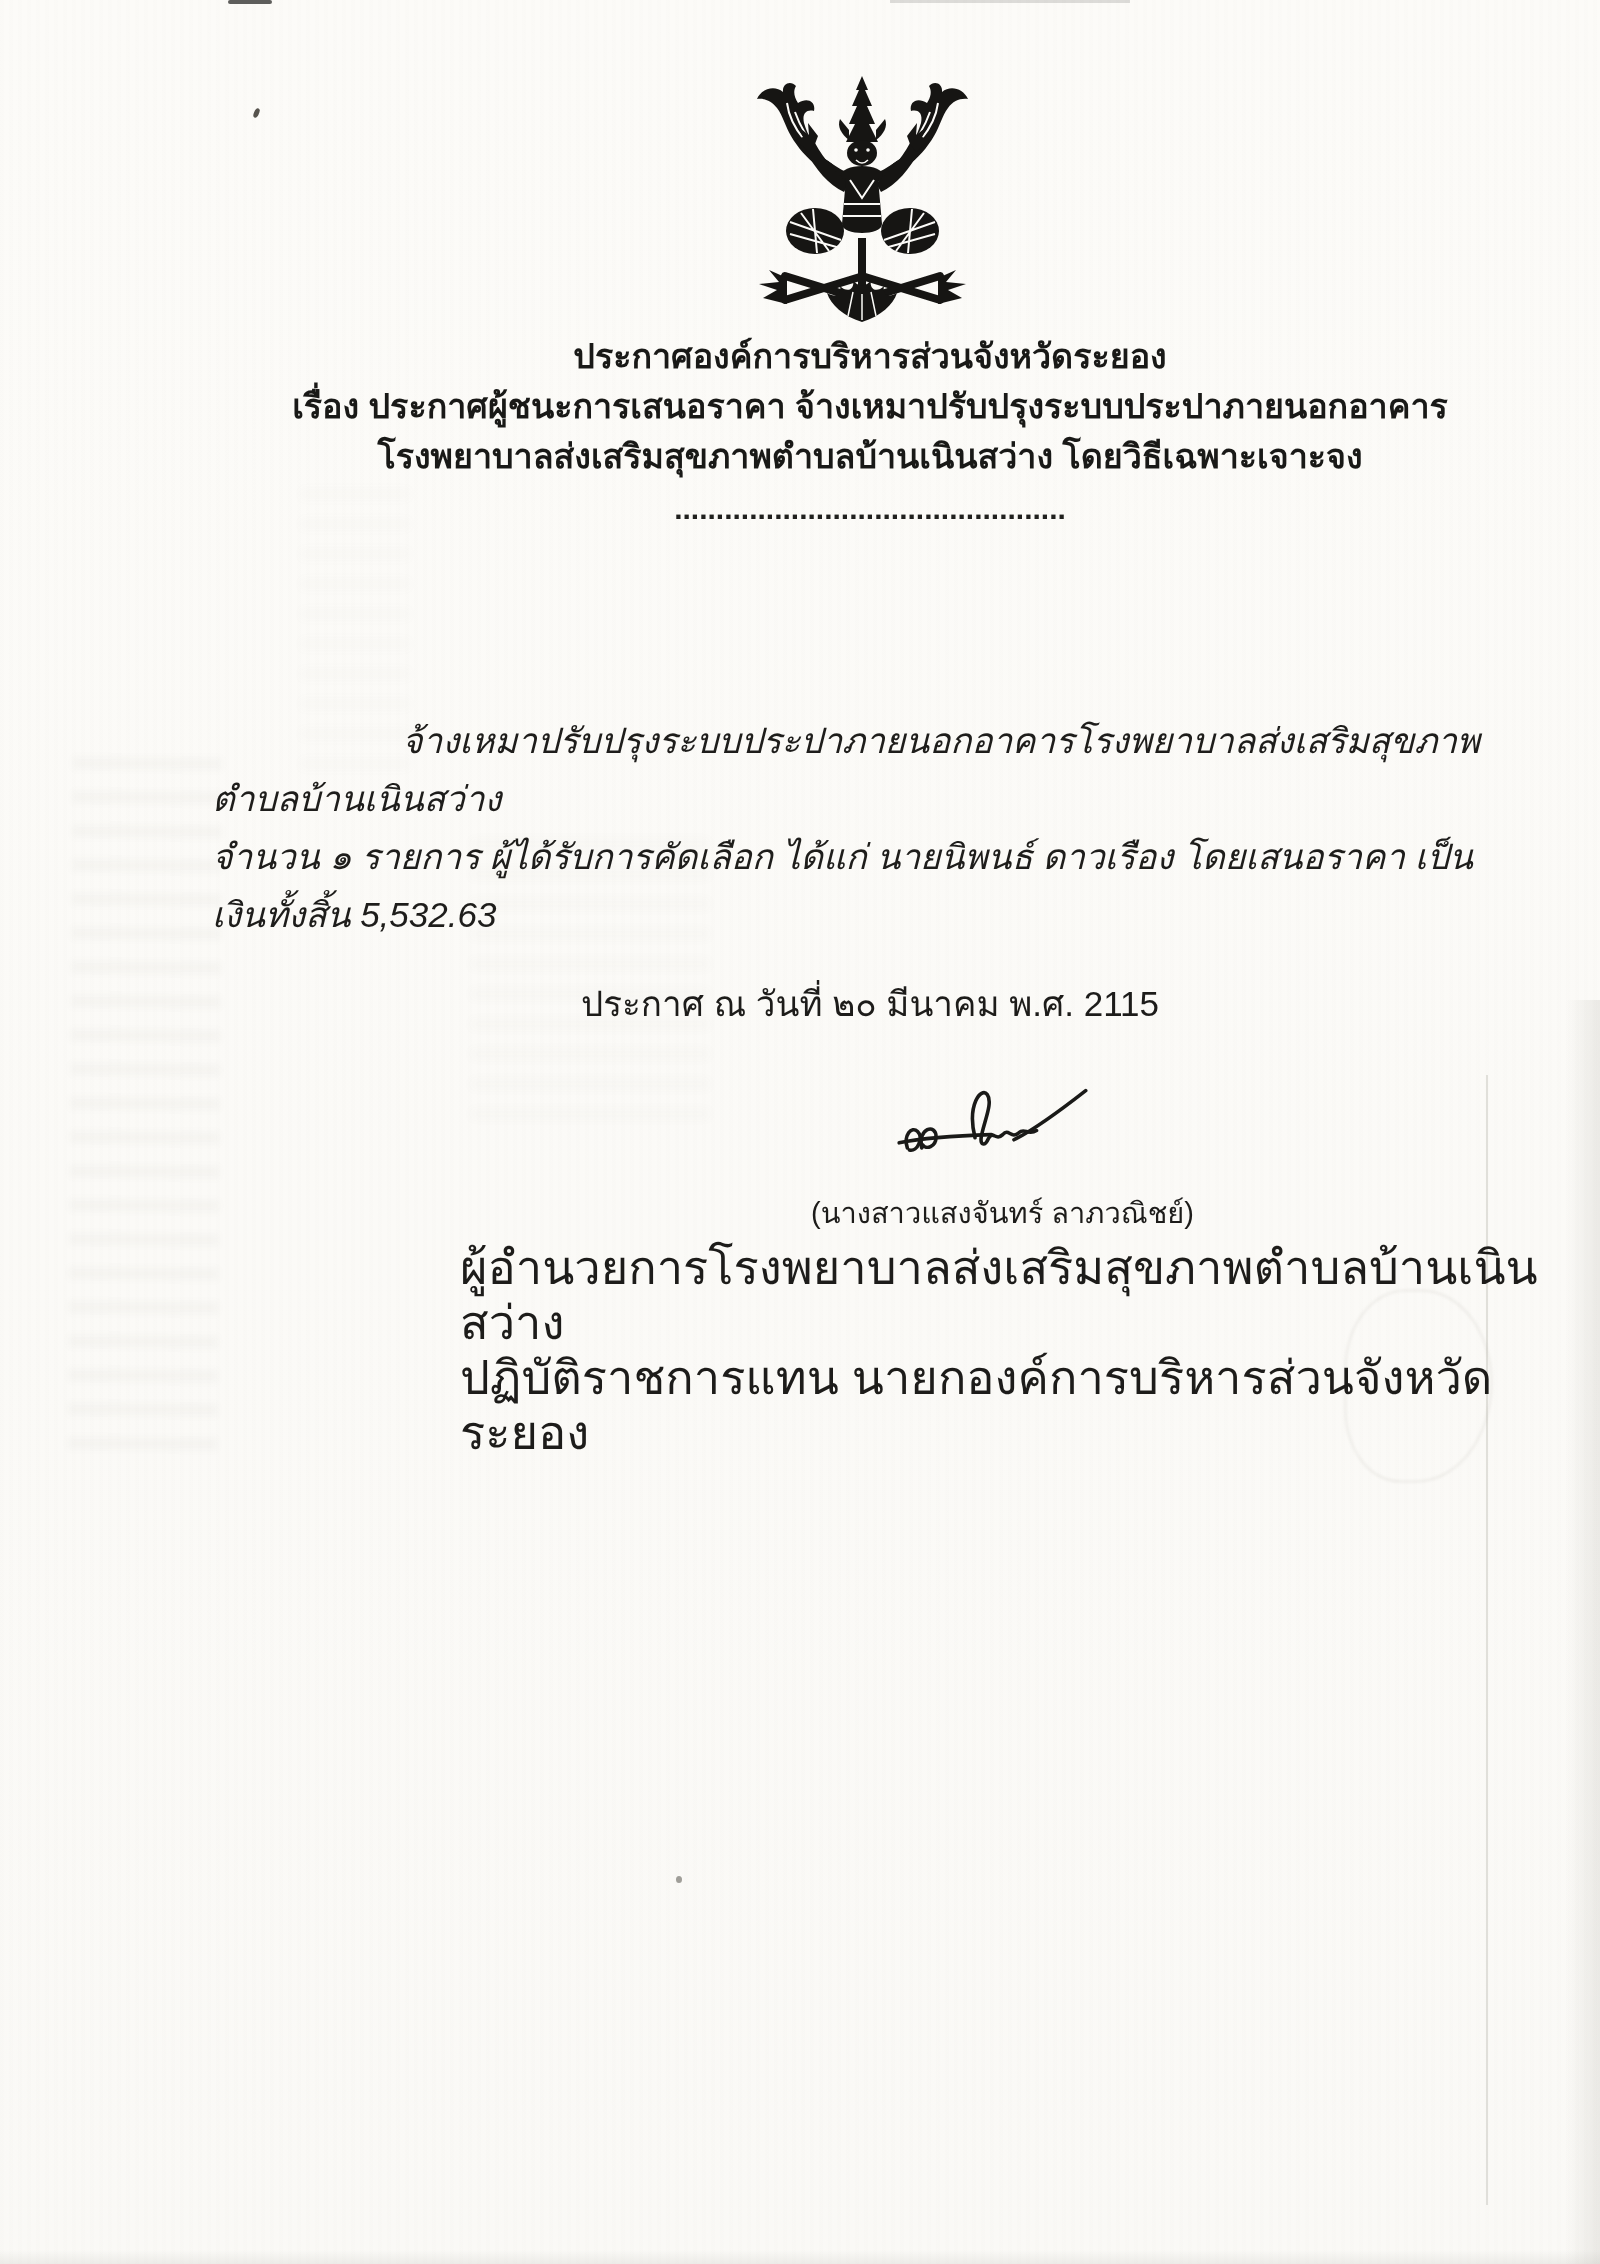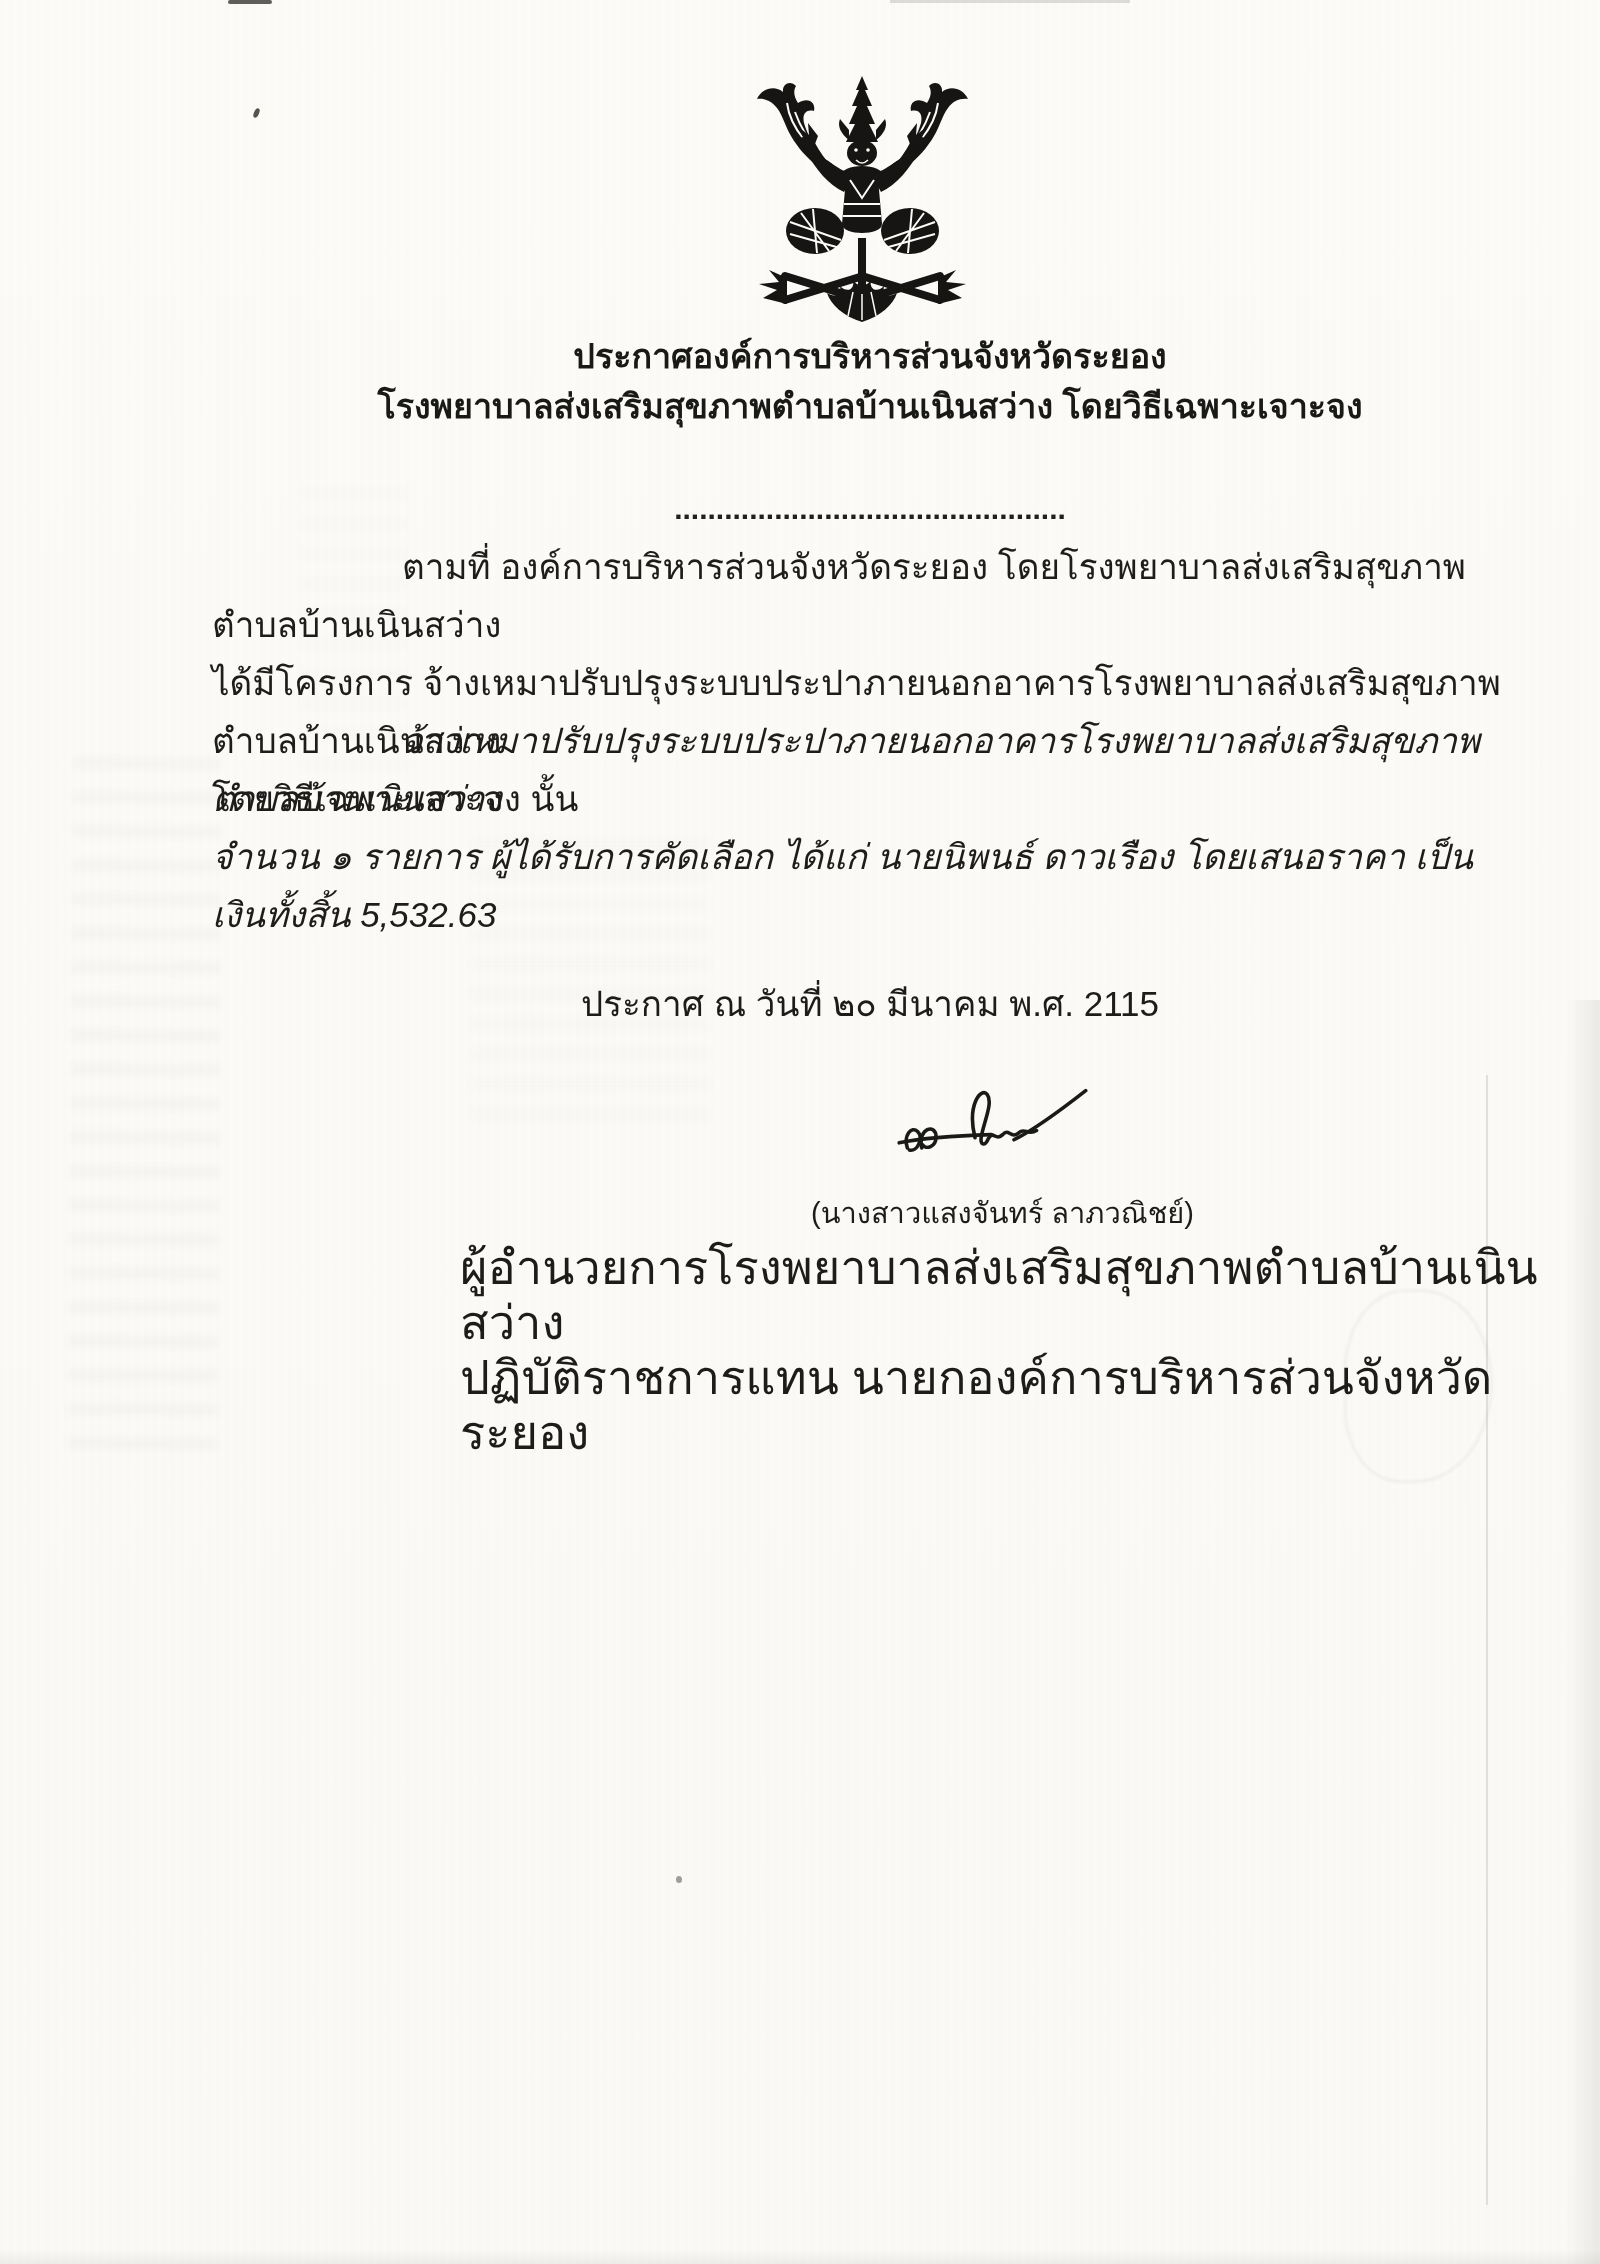--- a/index.html
+++ b/index.html
@@ -143,30 +143,26 @@
         <rect x="113" y="166" width="8" height="58"></rect>
 
         <path d="M117,250 C98,244 86,233 82,221 C90,226 97,223 95,214 C102,221 110,218 108,208 C112,215 122,215 126,208 C124,218 132,221 139,214 C137,223 144,226 152,221 C148,233 136,244 117,250 Z"></path>
         <path d="M117,248 L117,222 M103,244 L108,220 M131,244 L126,220" fill="none" stroke="#fcfbf8" stroke-width="1.5"></path>
       </g>
     </svg>
   </div>
 
   <div class="title-block">
       <div>ประกาศองค์การบริหารส่วนจังหวัดระยอง</div>
+      <div>เรื่อง ประกาศผู้ชนะการเสนอราคา จ้างเหมาปรับปรุงระบบประปาภายนอกอาคาร</div>
       <div>โรงพยาบาลส่งเสริมสุขภาพตำบลบ้านเนินสว่าง โดยวิธีเฉพาะเจาะจง</div>
     </div>
 
   <div class="dots-divider">...............................................</div>
 
-  <div class="para para1">
-      <div class="indent">ตามที่ องค์การบริหารส่วนจังหวัดระยอง โดยโรงพยาบาลส่งเสริมสุขภาพตำบลบ้านเนินสว่าง</div>
-      <div>ได้มีโครงการ จ้างเหมาปรับปรุงระบบประปาภายนอกอาคารโรงพยาบาลส่งเสริมสุขภาพตำบลบ้านเนินสว่าง</div>
-      <div>โดยวิธีเฉพาะเจาะจง  นั้น</div>
-    </div>
   <div class="para para2">
       <div class="indent">จ้างเหมาปรับปรุงระบบประปาภายนอกอาคารโรงพยาบาลส่งเสริมสุขภาพตำบลบ้านเนินสว่าง</div>
       <div>จำนวน ๑ รายการ ผู้ได้รับการคัดเลือก ได้แก่ นายนิพนธ์  ดาวเรือง  โดยเสนอราคา เป็นเงินทั้งสิ้น 5,532.63</div>
     </div>
 
   <div class="date-line">ประกาศ  ณ  วันที่ ๒๐  มีนาคม  พ.ศ. 2115</div>
 
   <div class="signature">
     <svg viewBox="0 0 200 95" xmlns="http://www.w3.org/2000/svg" aria-hidden="true">
       <g fill="none" stroke="#1a1a18" stroke-width="3.5" stroke-linecap="round" stroke-linejoin="round">

